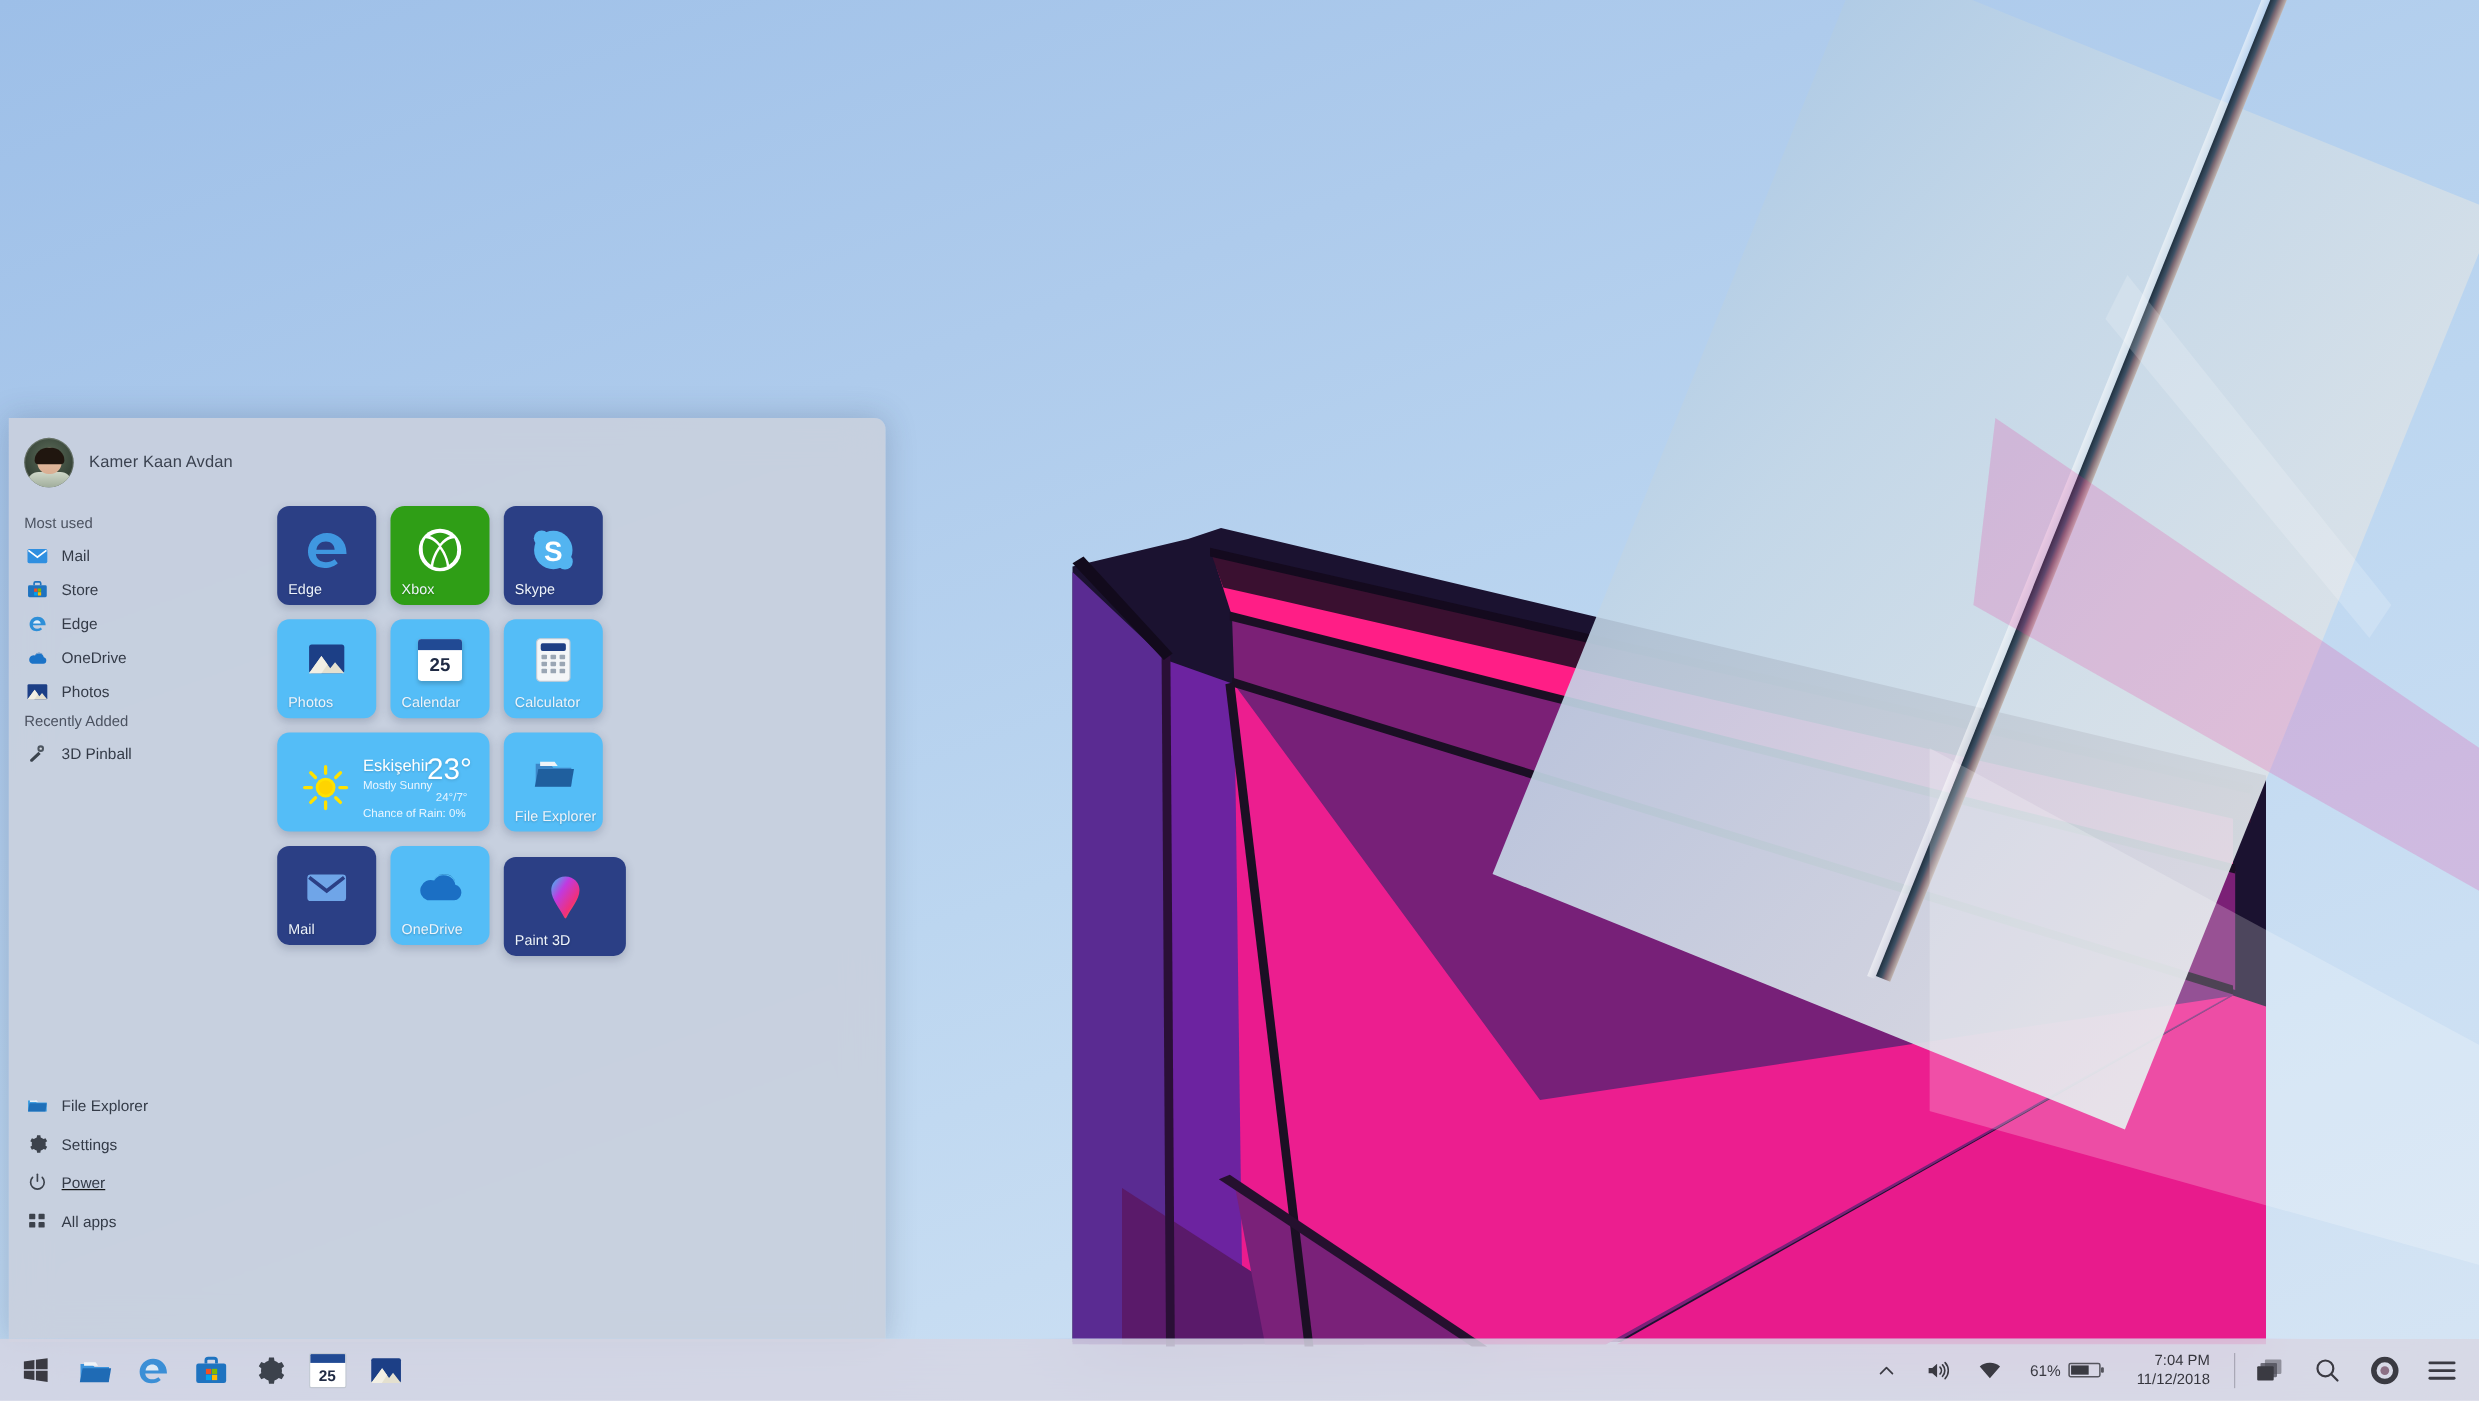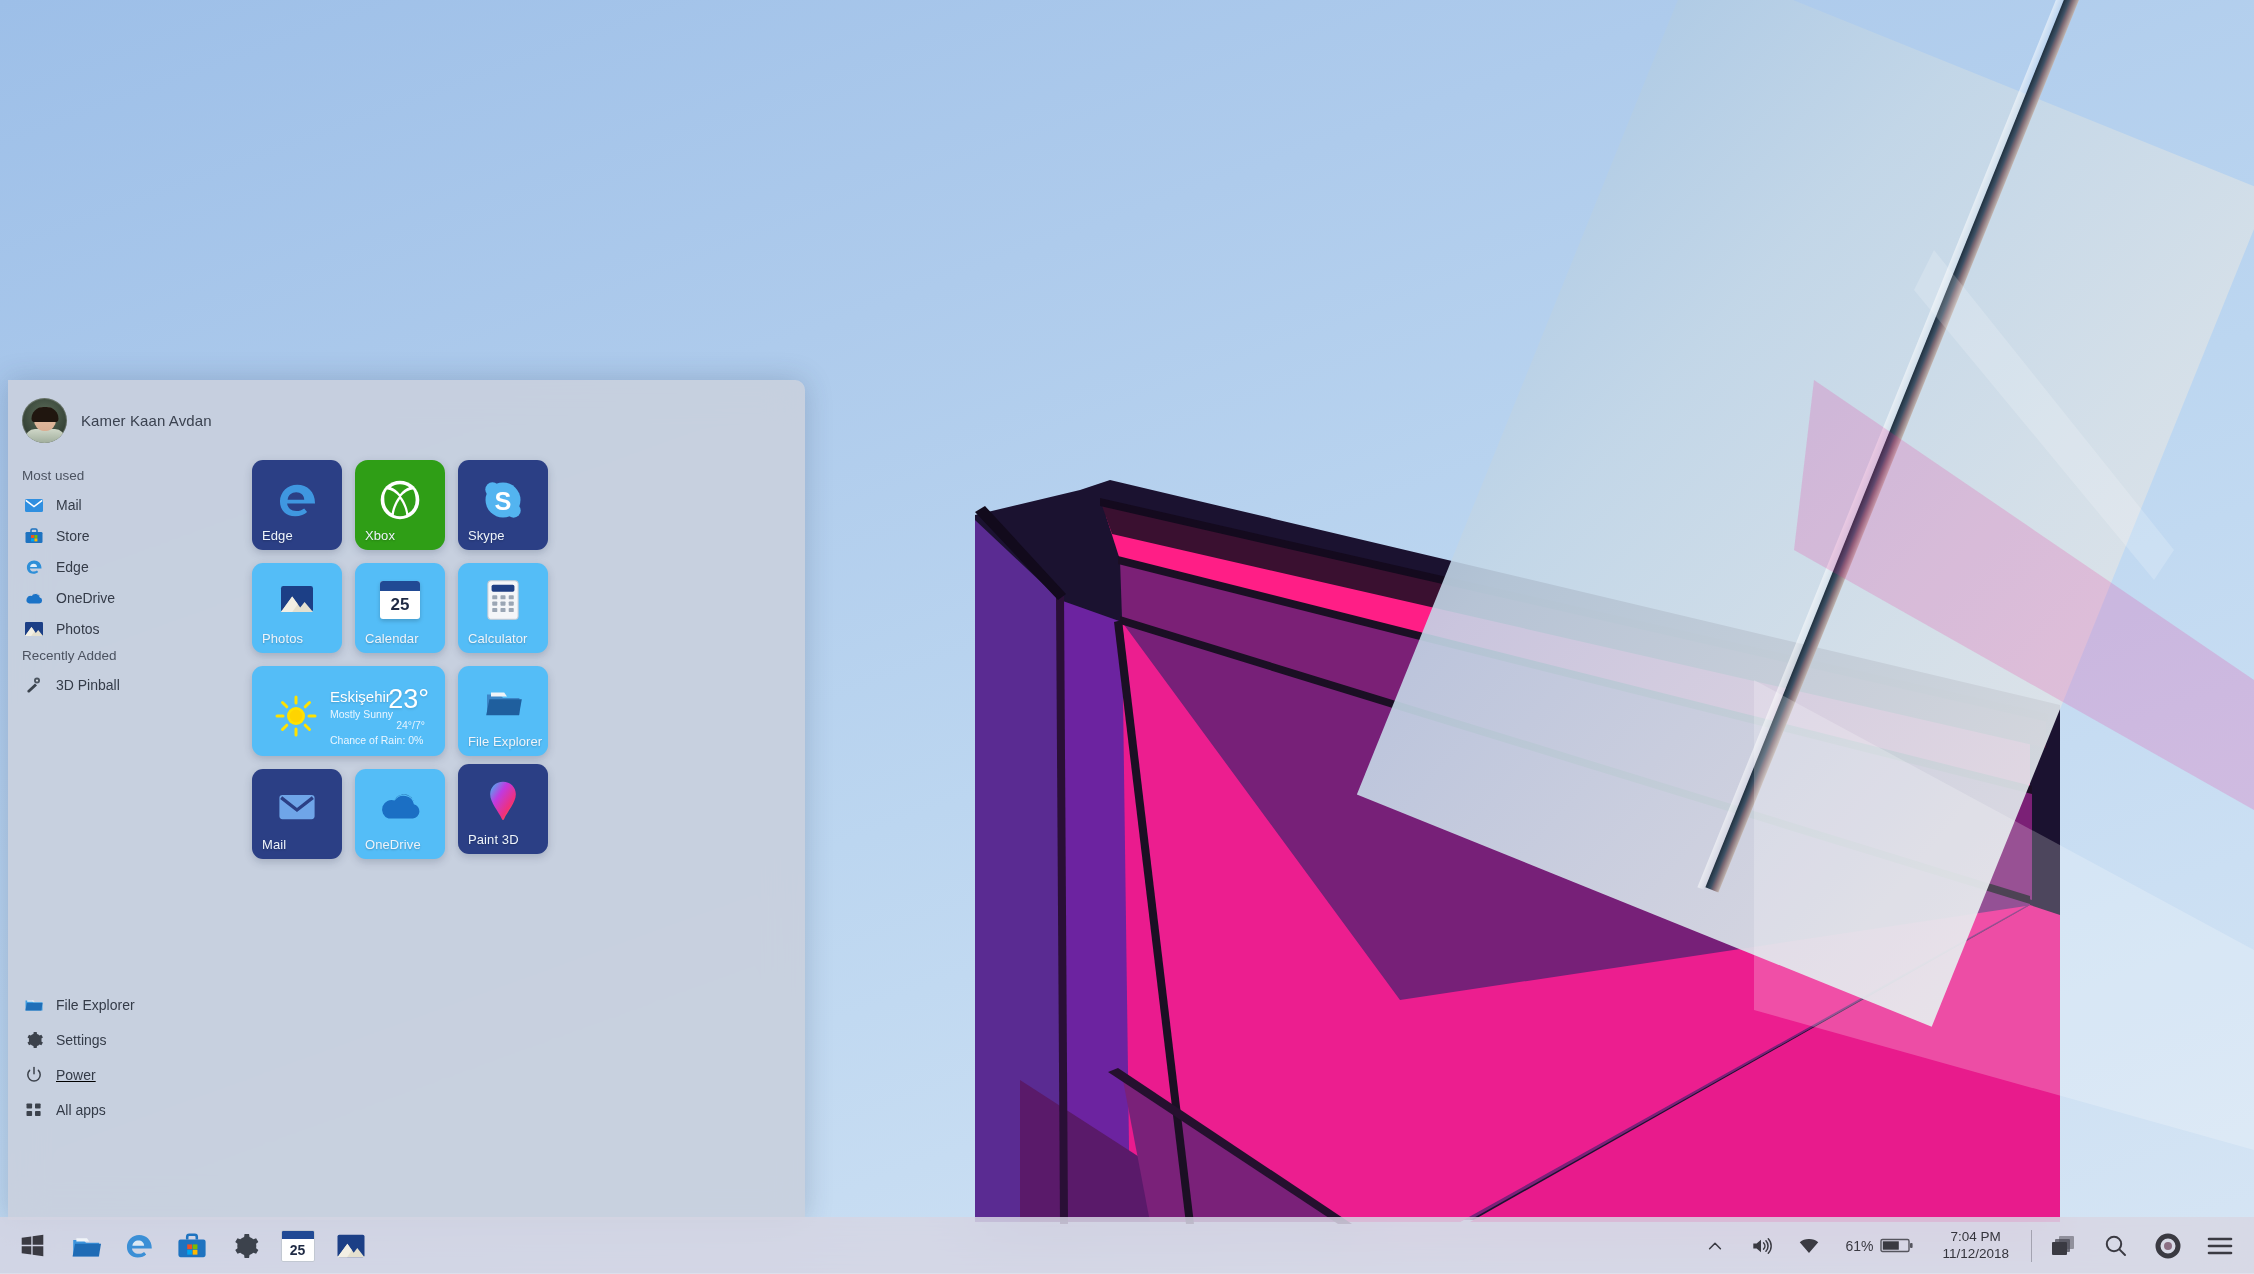--- a/index.html
+++ b/index.html
@@ -143,21 +143,21 @@
   .tb-btn {
     width: 53px; height:57px;
     display:flex; align-items:center; justify-content:center;
   }
   .tb-spacer { flex:1; }
   .tb-right { display:flex; align-items:center; height:57px; padding-right: 8px; }
   .tray-btn { height:57px; display:flex; align-items:center; justify-content:center; padding: 0 13px; }
   .tray-batt { display:flex; align-items:center; gap:7px; padding: 0 12px; height:57px; }
   .batt-pct { font-size: 14px; color:#3a3a42; }
   .clock {
-    display:flex; flex-direction:column; align-items:center; justify-content:center;
+    display:flex; flex-direction:column; align-items:flex-end; justify-content:center;
     height:57px; padding: 0 16px; line-height: 1.25;
   }
   .clock div { font-size: 13.5px; color:#35353d; }
   .tb-div { width:1px; height:32px; background: rgba(70,70,80,0.35); margin: 0 6px; }
 </style>
 </head>
 <body>
 
 <div id="screen">
 
@@ -430,21 +430,21 @@
       </div>
 
       <div class="tile tile-light" style="left:103px; top:309px; width:90px; height:90px;">
         <svg class="ticon" width="48" height="48" viewBox="0 0 20 20" style="top:41%;">
           <path d="M5.2 15.2h10.2a3 3 0 0 0 .4-5.9 4.4 4.4 0 0 0-8-1.6 3.5 3.5 0 0 0-2.6 7.5z" fill="#1b6fc4"></path>
           <path d="M7.4 8.4a4.4 4.4 0 0 1 8.1-.9 3 3 0 0 1 .2.6 4.4 4.4 0 0 0-8.3.3z" fill="#0e4f95"></path>
         </svg>
         <span class="tlabel">OneDrive</span>
       </div>
 
-      <div class="tile tile-dark" style="left:206px; top:304px; width:90px; height:90px;">
+      <div class="tile tile-dark" style="left:206px; top:319px; width:111px; height:90px;">
         <svg class="ticon" width="38" height="44" viewBox="0 0 20 24" style="top:41%;">
           <defs>
             <linearGradient id="p3d" x1="0" y1="0" x2="1" y2="1">
               <stop offset="0%" stop-color="#35c4f0"></stop>
               <stop offset="35%" stop-color="#c03ae0"></stop>
               <stop offset="70%" stop-color="#f0307a"></stop>
               <stop offset="100%" stop-color="#ffb000"></stop>
             </linearGradient>
           </defs>
           <path d="M10 1.5c4 0 7 3 7 6.8 0 4.6-4.6 9.4-6.4 13.5-.3.7-.9.7-1.2 0C7.6 17.7 3 12.9 3 8.3 3 4.5 6 1.5 10 1.5z" fill="url(#p3d)"></path>

